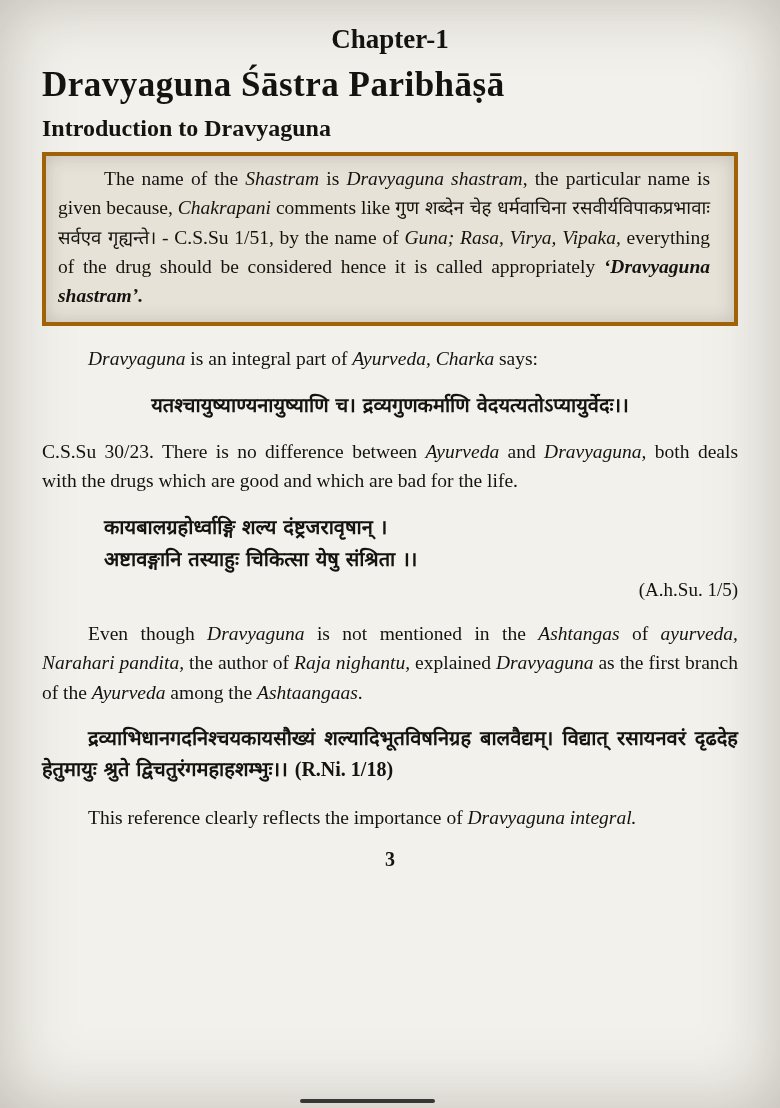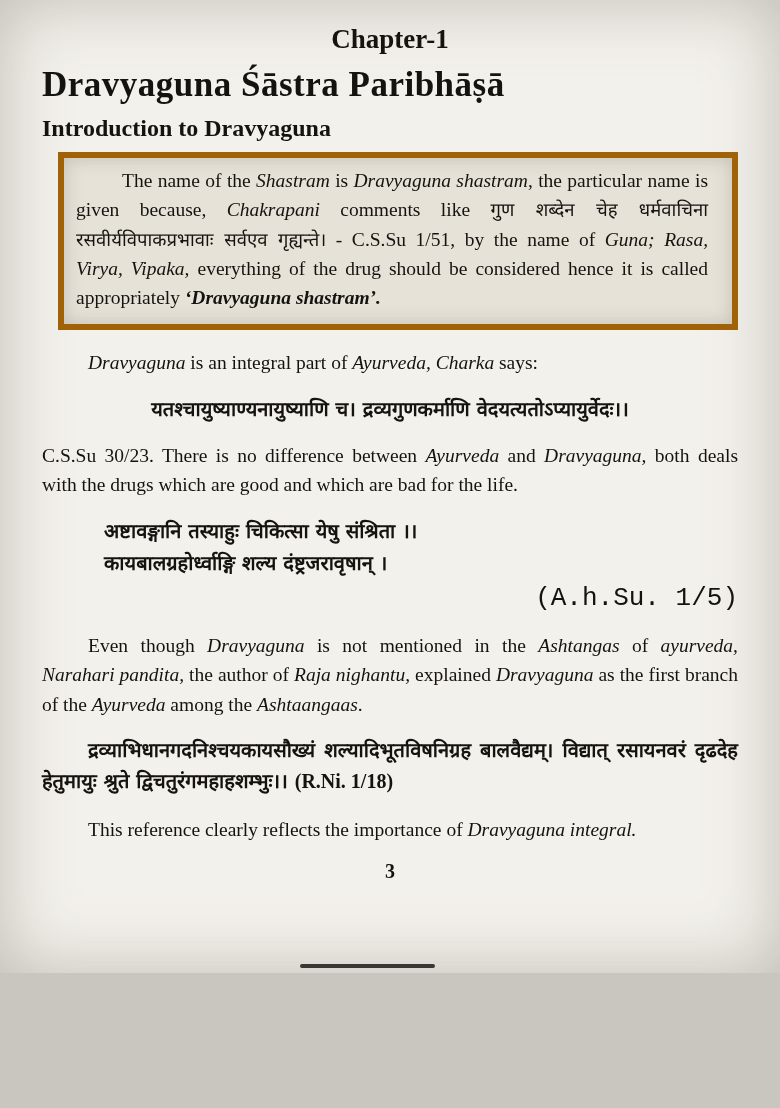--- a/index.html
+++ b/index.html
@@ -3,21 +3,21 @@
 <meta charset="utf-8">
 <style>
   html, body {
     margin: 0;
     padding: 0;
     background: #c9c6c0;
   }
   .page {
     position: relative;
     width: 780px;
-    height: 973px;
+    height: 1108px;
     margin: 0 auto;
     box-sizing: border-box;
     padding: 20px 42px 0 42px;
     background: #f3f1ec;
     color: #15130f;
     font-family: "Liberation Serif", "DejaVu Serif", serif;
     box-shadow: inset 0 0 70px rgba(95, 88, 74, 0.35);
     overflow: hidden;
   }
   .chapter {
@@ -31,25 +31,25 @@
     font-size: 35px;
     margin: 0 0 10px 0;
     letter-spacing: 0.5px;
   }
   .section-heading {
     font-weight: bold;
     font-size: 24px;
     margin: 0 0 10px 0;
   }
   .quote-box {
-    border: 6px solid #a16207;
+    border: 4px solid #a16207;
     background: #e6e2d8;
     box-shadow: inset 0 0 18px rgba(90, 84, 70, 0.25);
     padding: 8px 24px 12px 12px;
-    margin: 4px 0 18px 16px;
+    margin: 4px 0 18px 0;
   }
   .para {
     font-size: 19.5px;
     line-height: 1.5;
     text-align: justify;
     margin: 16px 0 16px 0;
   }
   .indent {
     text-indent: 46px;
   }
@@ -66,23 +66,22 @@
     text-align: center;
   }
   .verse-block {
     margin: 6px 0 4px 62px;
     font-weight: bold;
     font-size: 20px;
     line-height: 1.6;
   }
   .citation {
     text-align: right;
-    font-size: 26px;
+    font-size: 19px;
     margin: 0 0 18px 0;
-    font-family: Liberation Mono, monospace;
   }
   .seg-i { font-style: italic; }
   .seg-bi { font-weight: bold; font-style: italic; }
   .seg-d { font-family: "DejaVu Sans", "Liberation Serif", serif; }
   .para .seg-d { font-size: 18.5px; }
   .shloka .seg-d, .verse-block .seg-d { font-weight: bold; }
   .sanskrit-justified {
     text-align: justify;
     margin-bottom: 18px;
   }
@@ -119,22 +118,22 @@
   </div>
 
 
   <p class="para indent"><span class="seg-i">Dravyaguna</span><span> is an integral part of </span><span class="seg-i">Ayurveda, Charka</span><span> says:</span></p>
 
   <p class="shloka shloka-indent"><span class="seg-d">यतश्चायुष्याण्यनायुष्याणि च। द्रव्यगुणकर्माणि वेदयत्यतोऽप्यायुर्वेदः।।</span></p>
 
   <p class="para"><span>C.S.Su 30/23. There is no difference between </span><span class="seg-i">Ayurveda</span><span> and </span><span class="seg-i">Dravyaguna,</span><span> both deals with the drugs which are good and which are bad for the life.</span></p>
 
   <div class="verse-block">
+    <div><span class="seg-d">कायबालग्रहोर्ध्वाङ्गि शल्य दंष्ट्रजरावृषान् ।</span></div>
     <div><span class="seg-d">अष्टावङ्गानि तस्याहुः चिकित्सा येषु संश्रिता ।।</span></div>
-    <div><span class="seg-d">कायबालग्रहोर्ध्वाङ्गि शल्य दंष्ट्रजरावृषान् ।</span></div>
   </div>
 
   <p class="citation">(A.h.Su. 1/5)</p>
 
   <p class="para indent"><span>Even though </span><span class="seg-i">Dravyaguna</span><span> is not mentioned in the </span><span class="seg-i">Ashtangas</span><span> of </span><span class="seg-i">ayurveda, Narahari pandita,</span><span> the author of </span><span class="seg-i">Raja nighantu,</span><span> explained </span><span class="seg-i">Dravyaguna</span><span> as the first branch of the </span><span class="seg-i">Ayurveda</span><span> among the </span><span class="seg-i">Ashtaangaas</span><span>.</span></p>
 
   <p class="shloka indent sanskrit-justified"><span class="seg-d">द्रव्याभिधानगदनिश्चयकायसौख्यं शल्यादिभूतविषनिग्रह बालवैद्यम्। विद्यात् रसायनवरं दृढदेह हेतुमायुः श्रुते द्विचतुरंगमहाहशम्भुः।। </span><span>(R.Ni. 1/18)</span></p>
 
   <p class="para indent"><span>This reference clearly reflects the importance of </span><span class="seg-i">Dravyaguna integral.</span></p>
 

